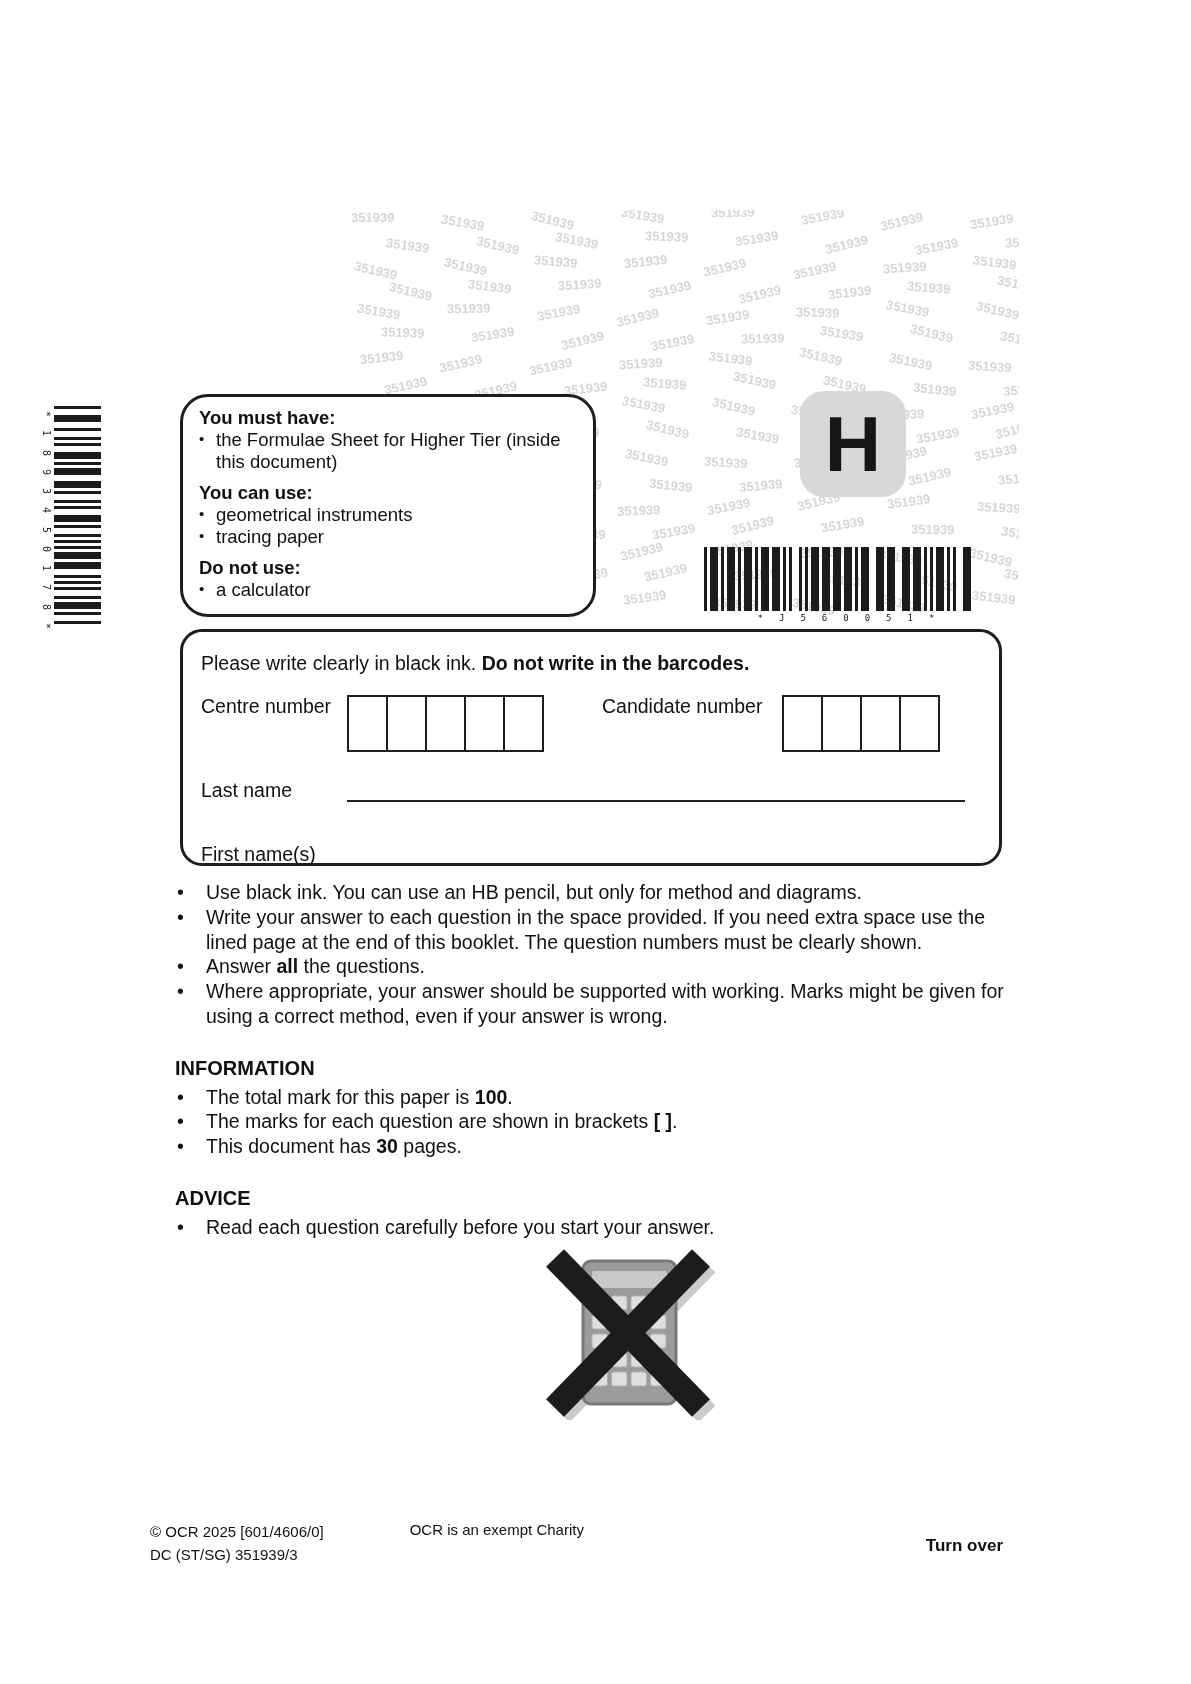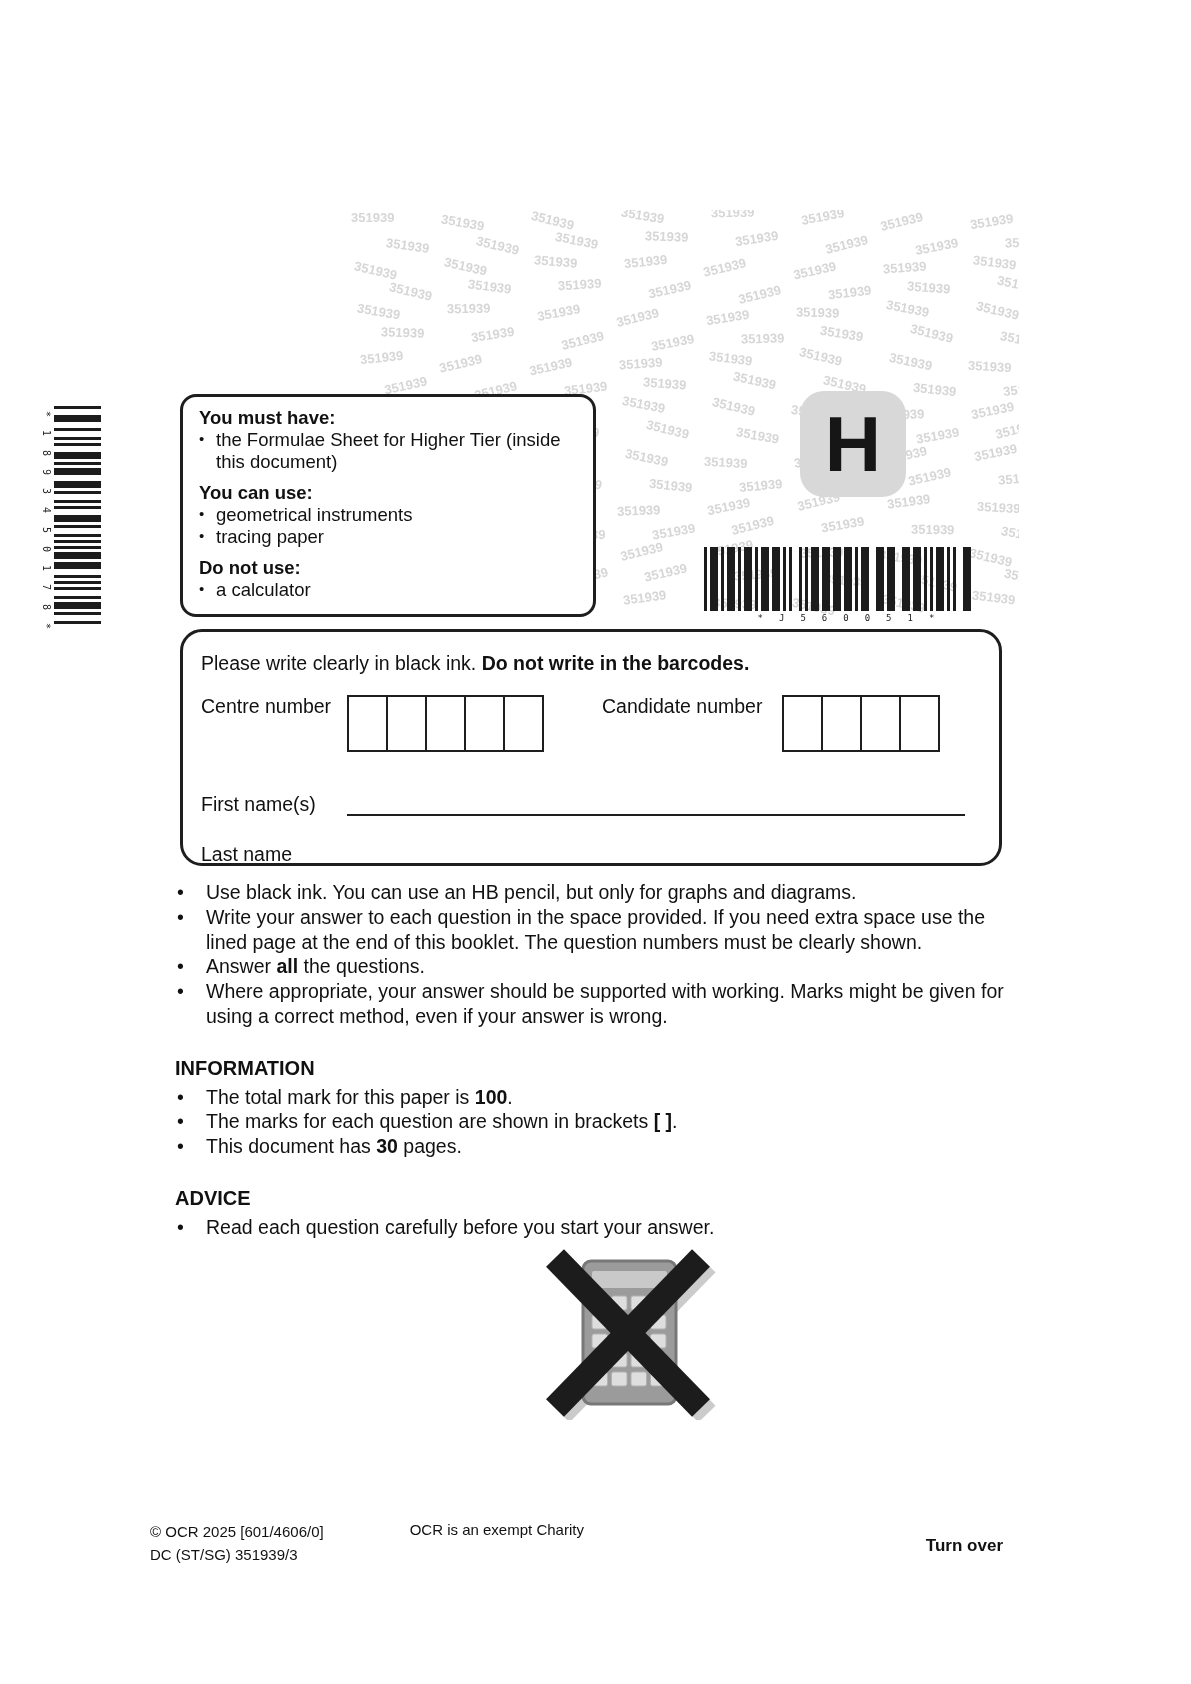--- a/index.html
+++ b/index.html
@@ -19,21 +19,21 @@
   
   .header{position:absolute;left:175px;top:196px;z-index:2;}
   .title{font-size:35px;font-weight:bold;margin:0 0 24px 0;line-height:1;}
   .qualification{font-size:28px;font-weight:bold;margin:0 0 23px 0;line-height:1;}
   .paper-line{font-size:28px;margin:0 0 15px 0;line-height:1;}
   .paper-code{font-weight:bold;margin-right:16px;}
   .time-allowed{font-size:22px;font-weight:bold;margin:0;line-height:1.2;}
 
   
   .materials-box{position:absolute;left:180px;top:394px;width:416px;height:223px;box-sizing:border-box;
-                 border:3px solid #1e1e1e;border-radius:16px;background:#fff;padding:10px 16px;z-index:2;}
+                 border:3px solid #1e1e1e;border-radius:28px;background:#fff;padding:10px 16px;z-index:2;}
   .mb-section{margin-top:9px;}
   .mb-section:first-child{margin-top:0;}
   .mb-label{font-weight:bold;font-size:18.5px;line-height:1.2;}
   .mb-item{display:flex;font-size:18.5px;line-height:1.18;}
   .mb-bullet{flex:none;width:17px;font-size:15px;padding-top:1px;}
 
   
   .tier-badge{position:absolute;left:800px;top:391px;width:106px;height:106px;background:#d8d8d8;
               border-radius:24px;display:flex;align-items:center;justify-content:center;z-index:2;}
   .tier-letter{font-size:78px;font-weight:bold;color:#161616;line-height:1;}
@@ -356,36 +356,36 @@
           <div class="cell"></div>
         </div>
       <div class="num-label candidate-label">Candidate number</div>
       <div class="cells" id="candidate-cells">
           <div class="cell"></div>
           <div class="cell"></div>
           <div class="cell"></div>
           <div class="cell"></div>
         </div>
     </div>
+    <div class="name-row last">
+      <div class="name-label">Last name</div>
+      <div class="name-line"></div>
+    </div>
     <div class="name-row">
       <div class="name-label">First name(s)</div>
       <div class="name-line"></div>
     </div>
-    <div class="name-row last">
-      <div class="name-label">Last name</div>
-      <div class="name-line"></div>
-    </div>
   </div>
 
   <div class="sections" id="sections-root">
       <div class="section">
         <ul>
           <li>
             <span class="bullet">•</span>
-            <span>Use black ink. You can use an HB pencil, but only for graphs and diagrams.</span>
+            <span>Use black ink. You can use an HB pencil, but only for method and diagrams.</span>
           </li>
           <li>
             <span class="bullet">•</span>
             <span>Write your answer to each question in the space provided. If you need extra space use the lined page at the end of this booklet. The question numbers must be clearly shown.</span>
           </li>
           <li>
             <span class="bullet">•</span>
             <span>Answer <b>all</b> the questions.</span>
           </li>
           <li>

